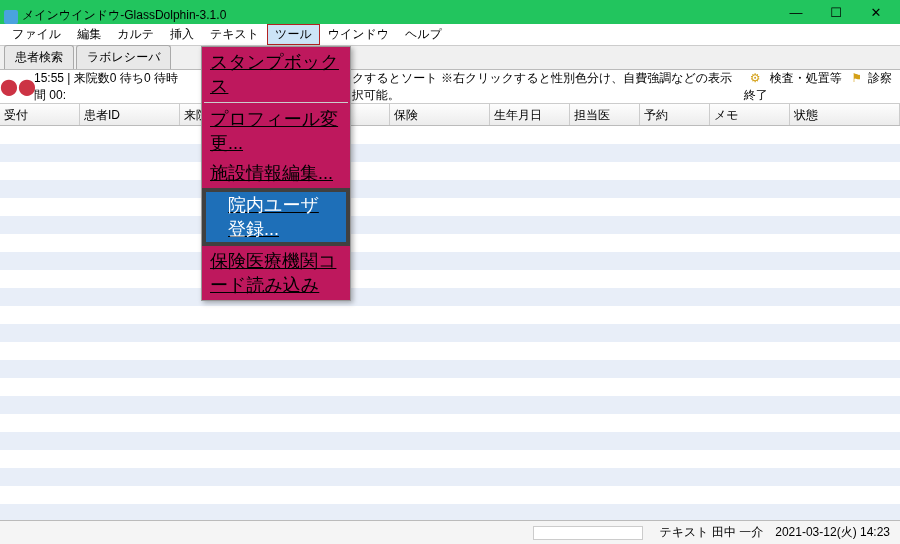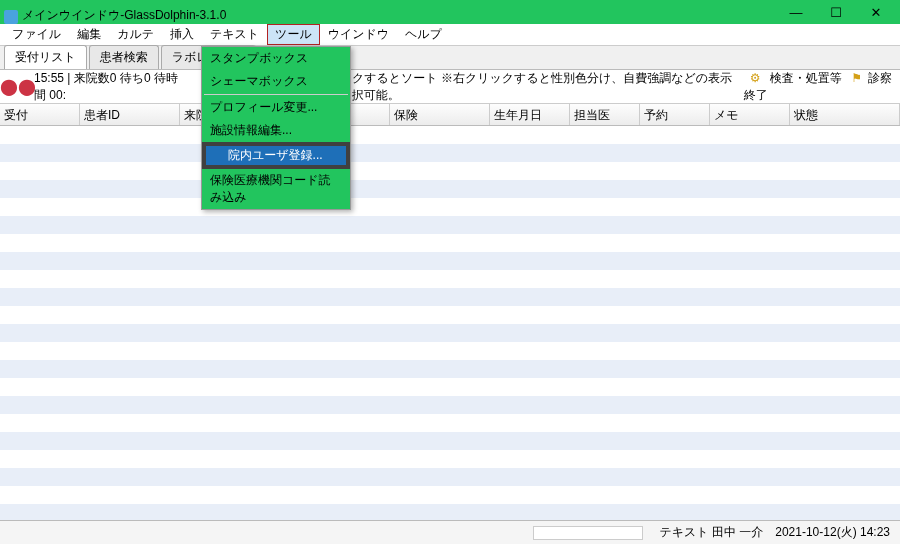--- a/index.html
+++ b/index.html
@@ -4,21 +4,21 @@
 <style>
   * { margin: 0; padding: 0; box-sizing: border-box; font-family: "Meiryo", "MS PGothic", sans-serif; }
   body { background: #fff; width: 900px; height: 544px; overflow: hidden; display: flex; flex-direction: column; }
   .titlebar { height: 24px; background: #22c55e; display: flex; align-items: flex-end; padding: 0 4px; font-size: 12px; }
   .titlebar .icon { width: 14px; height: 14px; background: #4aa3df; margin-right: 4px; border-radius: 2px; }
   .titlebar .title { flex: 1; }
   .titlebar .winbtn { width: 40px; height: 24px; display: flex; align-items: center; justify-content: center; font-size: 13px; cursor: pointer; }
   .menubar { height: 22px; border-bottom: 1px solid #ccc; display: flex; align-items: center; padding: 0 4px; font-size: 12px; }
   .menubar .menu-item { padding: 2px 8px; cursor: pointer; }
   .menubar .menu-item.active { background: #cce4f7; border: 1px solid #b22222; padding: 1px 7px; }
-  .dropdown { position: absolute; top: 46px; left: 201px; width: 150px; background: #22c55e; border: 1px solid #999; box-shadow: 2px 2px 5px rgba(0,0,0,0.3); font-size: 12px; z-index: 10; }
+  .dropdown { position: absolute; top: 46px; left: 201px; width: 150px; background: #be185d; border: 1px solid #999; box-shadow: 2px 2px 5px rgba(0,0,0,0.3); font-size: 18px; z-index: 10; text-decoration: underline; }
   .dropdown .dd-item { padding: 3px 8px; cursor: pointer; }
   .dropdown .dd-item.sel { background: #1e6fb8; color: #fff; }
   .dropdown .dd-item.sel-wrap { border: 4px solid #404040; padding: 1px 22px; }
   .dropdown hr { border: none; border-top: 1px solid #ccc; margin: 1px 2px; }
   .tabs { height: 24px; display: flex; align-items: flex-end; padding: 2px 4px 0; background: #f0f0f0; border-bottom: 1px solid #bbb; font-size: 12px; }
   .tab { padding: 3px 10px; background: #e8e8e8; border: 1px solid #aaa; border-bottom: none; margin-right: 2px; cursor: pointer; border-radius: 3px 3px 0 0; }
   .tab.active { background: #fff; font-weight: normal; }
   .toolbar { height: 34px; display: flex; align-items: center; padding: 0 6px; background: #fff; border-bottom: 1px solid #ccc; font-size: 12px; }
   .toolbar .feet { width: 24px; height: 22px; display: flex; align-items: center; justify-content: center; margin-right: 4px; }
   .toolbar .spacer { flex: 1; }
@@ -49,30 +49,28 @@
   <span class="menu-item">カルテ</span>
   <span class="menu-item">挿入</span>
   <span class="menu-item">テキスト</span>
   <span class="menu-item active">ツール</span>
   <span class="menu-item">ウインドウ</span>
   <span class="menu-item">ヘルプ</span>
 </div>
 
 <div class="dropdown">
   <div class="dd-item">スタンプボックス</div>
-  <div class="dd-item">シェーマボックス</div>
   <hr>
   <div class="dd-item">プロフィール変更...</div>
   <div class="dd-item">施設情報編集...</div>
   <div class="dd-item sel sel-wrap">院内ユーザ登録...</div>
   <div class="dd-item">保険医療機関コード読み込み</div>
 </div>
 
 <div class="tabs">
-  <div class="tab active">受付リスト</div>
   <div class="tab">患者検索</div>
   <div class="tab">ラボレシーバ</div>
 </div>
 
 <div class="toolbar">
   <div class="feet">
       <span style="color:#cc3344;font-size:16px;">⬤⬤</span>
     </div>
   <span>15:55 | 来院数0 待ち0 待時間 00:</span>
   <span style="width:160px;display:inline-block"></span>
@@ -121,14 +119,14 @@
     <div class="row odd"></div>
     <div class="row even"></div>
     <div class="row odd"></div>
     <div class="row even"></div>
   </div>
 
 <div class="statusbar">
   <div class="blank"></div>
   <span>テキスト 田中 一介</span>
   <span style="width:12px;display:inline-block"></span>
-  <span>2021-10-12(火) 14:23</span>
+  <span>2021-03-12(火) 14:23</span>
 </div>
 
 </body></html>

